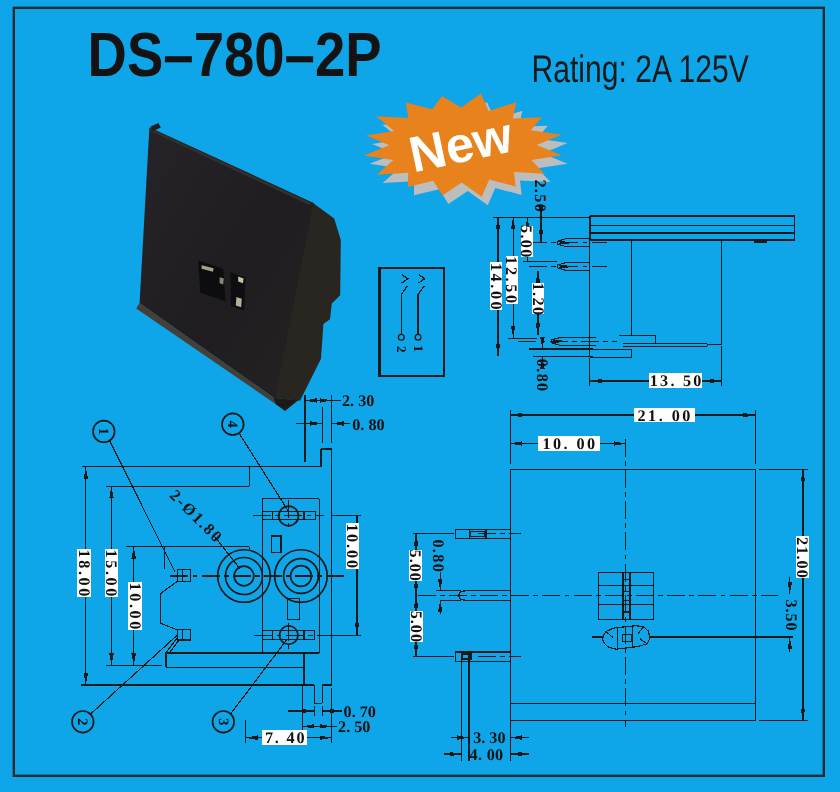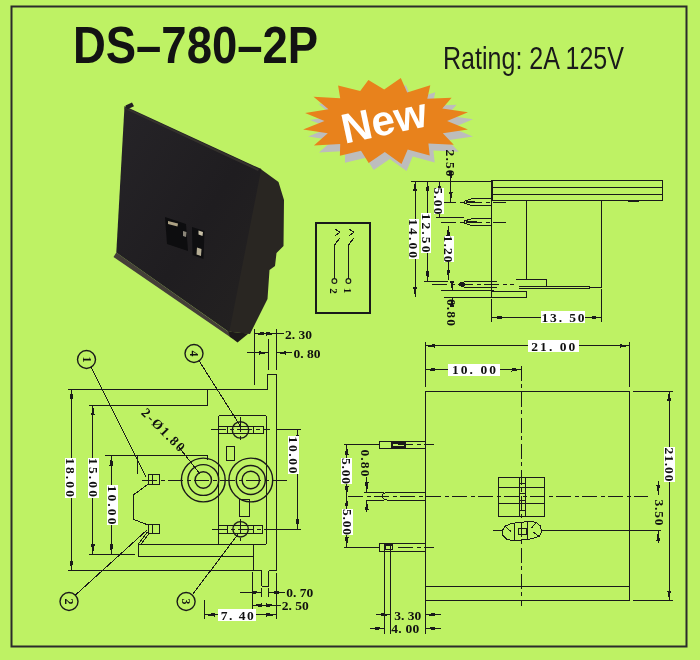--- a/index.html
+++ b/index.html
@@ -1,16 +1,16 @@
 <!DOCTYPE html>
 <html><head>
 <meta charset="utf-8">
 <style>
   html,body{margin:0;padding:0;background:#ffffff;}
-  .page{position:relative;width:700px;height:660px;background:#bef264;overflow:hidden;
+  .page{position:relative;width:700px;height:660px;background:#0ea5e9;overflow:hidden;
         font-family:"Liberation Sans", sans-serif;}
   svg{font-family:"Liberation Serif", serif;font-weight:bold;}
 </style>
 </head>
 <body>
 <div class="page">
 <svg width="700" height="660" viewBox="0 0 700 660" xmlns="http://www.w3.org/2000/svg">
 
   <rect x="11.5" y="6.5" width="675" height="640" fill="none" stroke="#2b2b2b" stroke-width="2"></rect>
 

